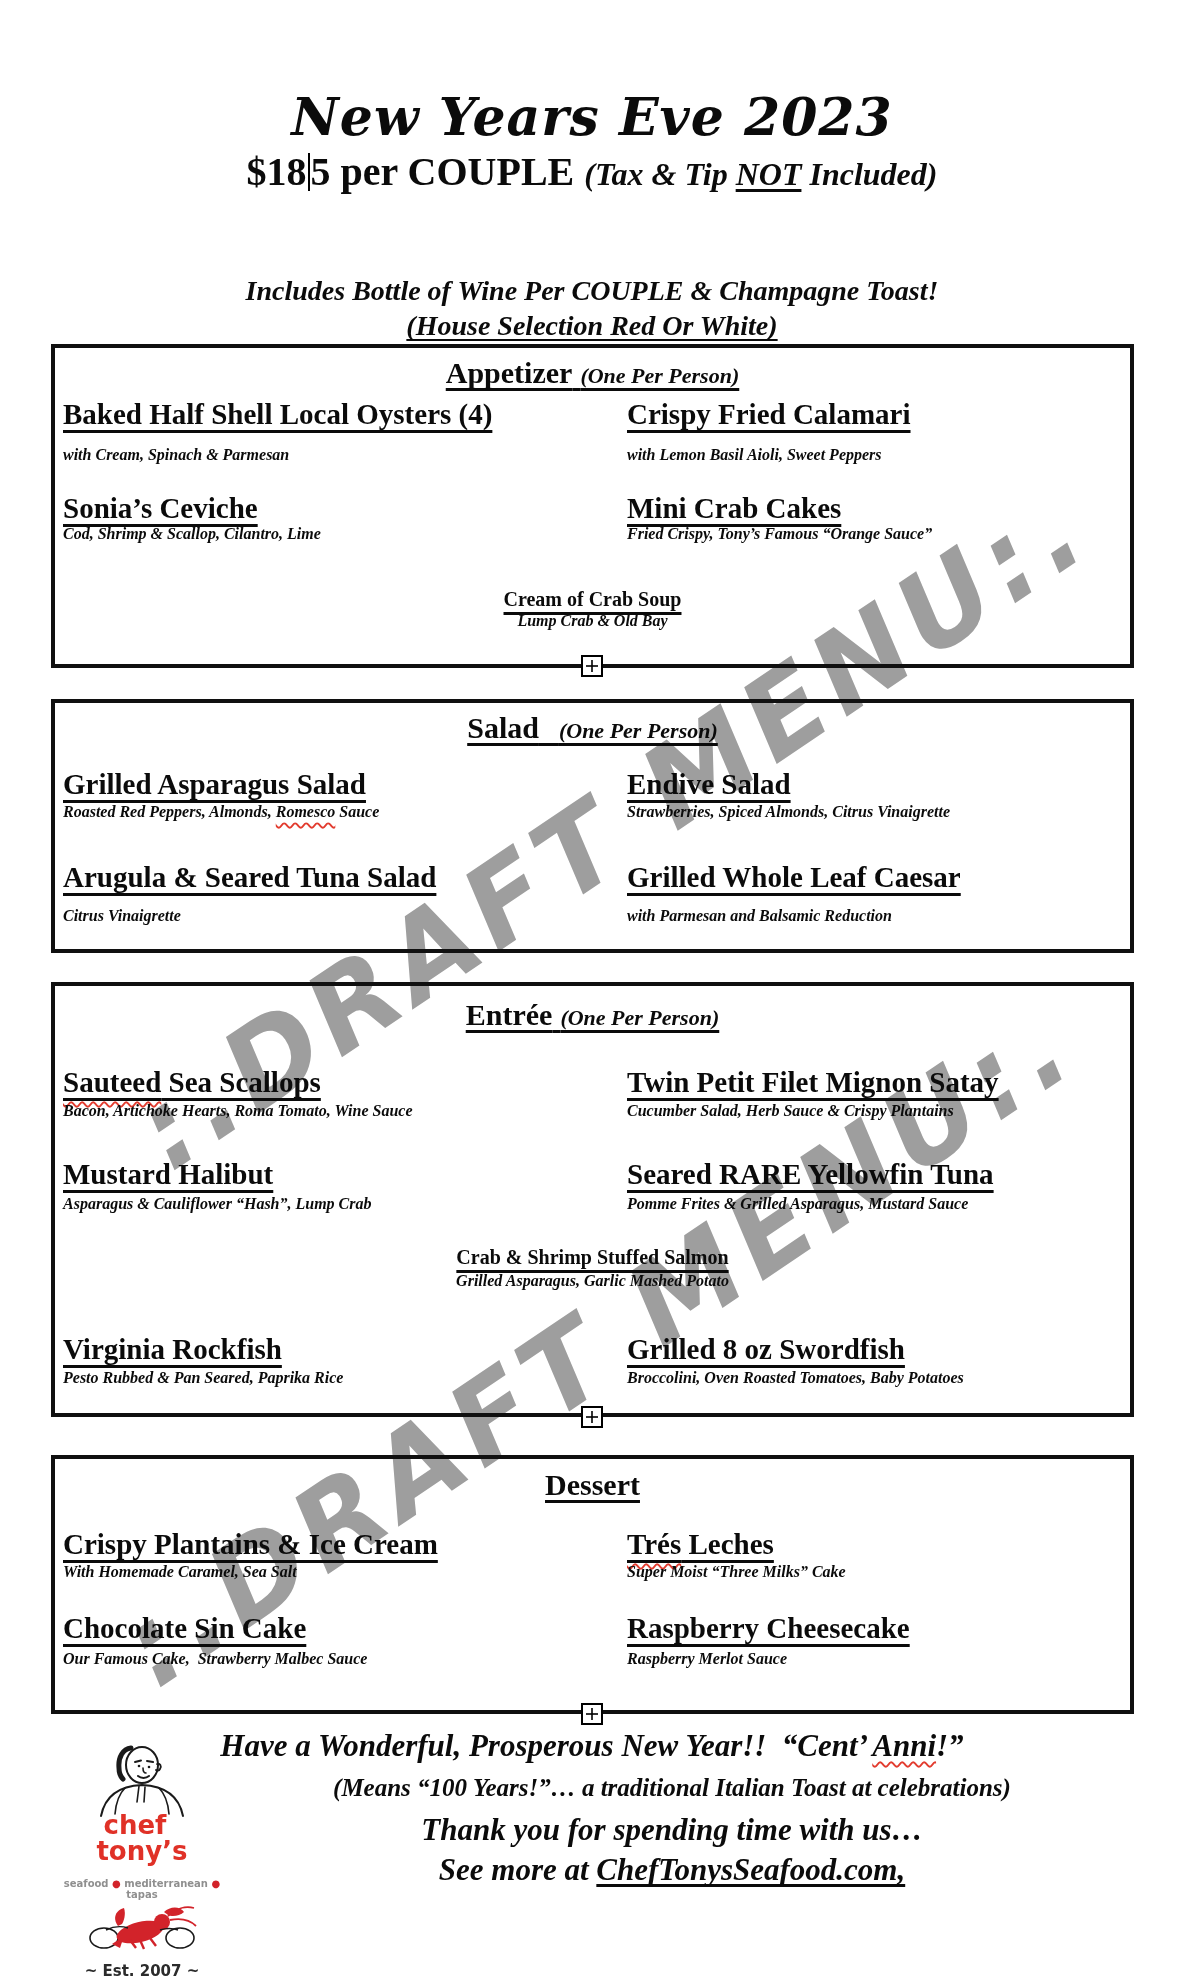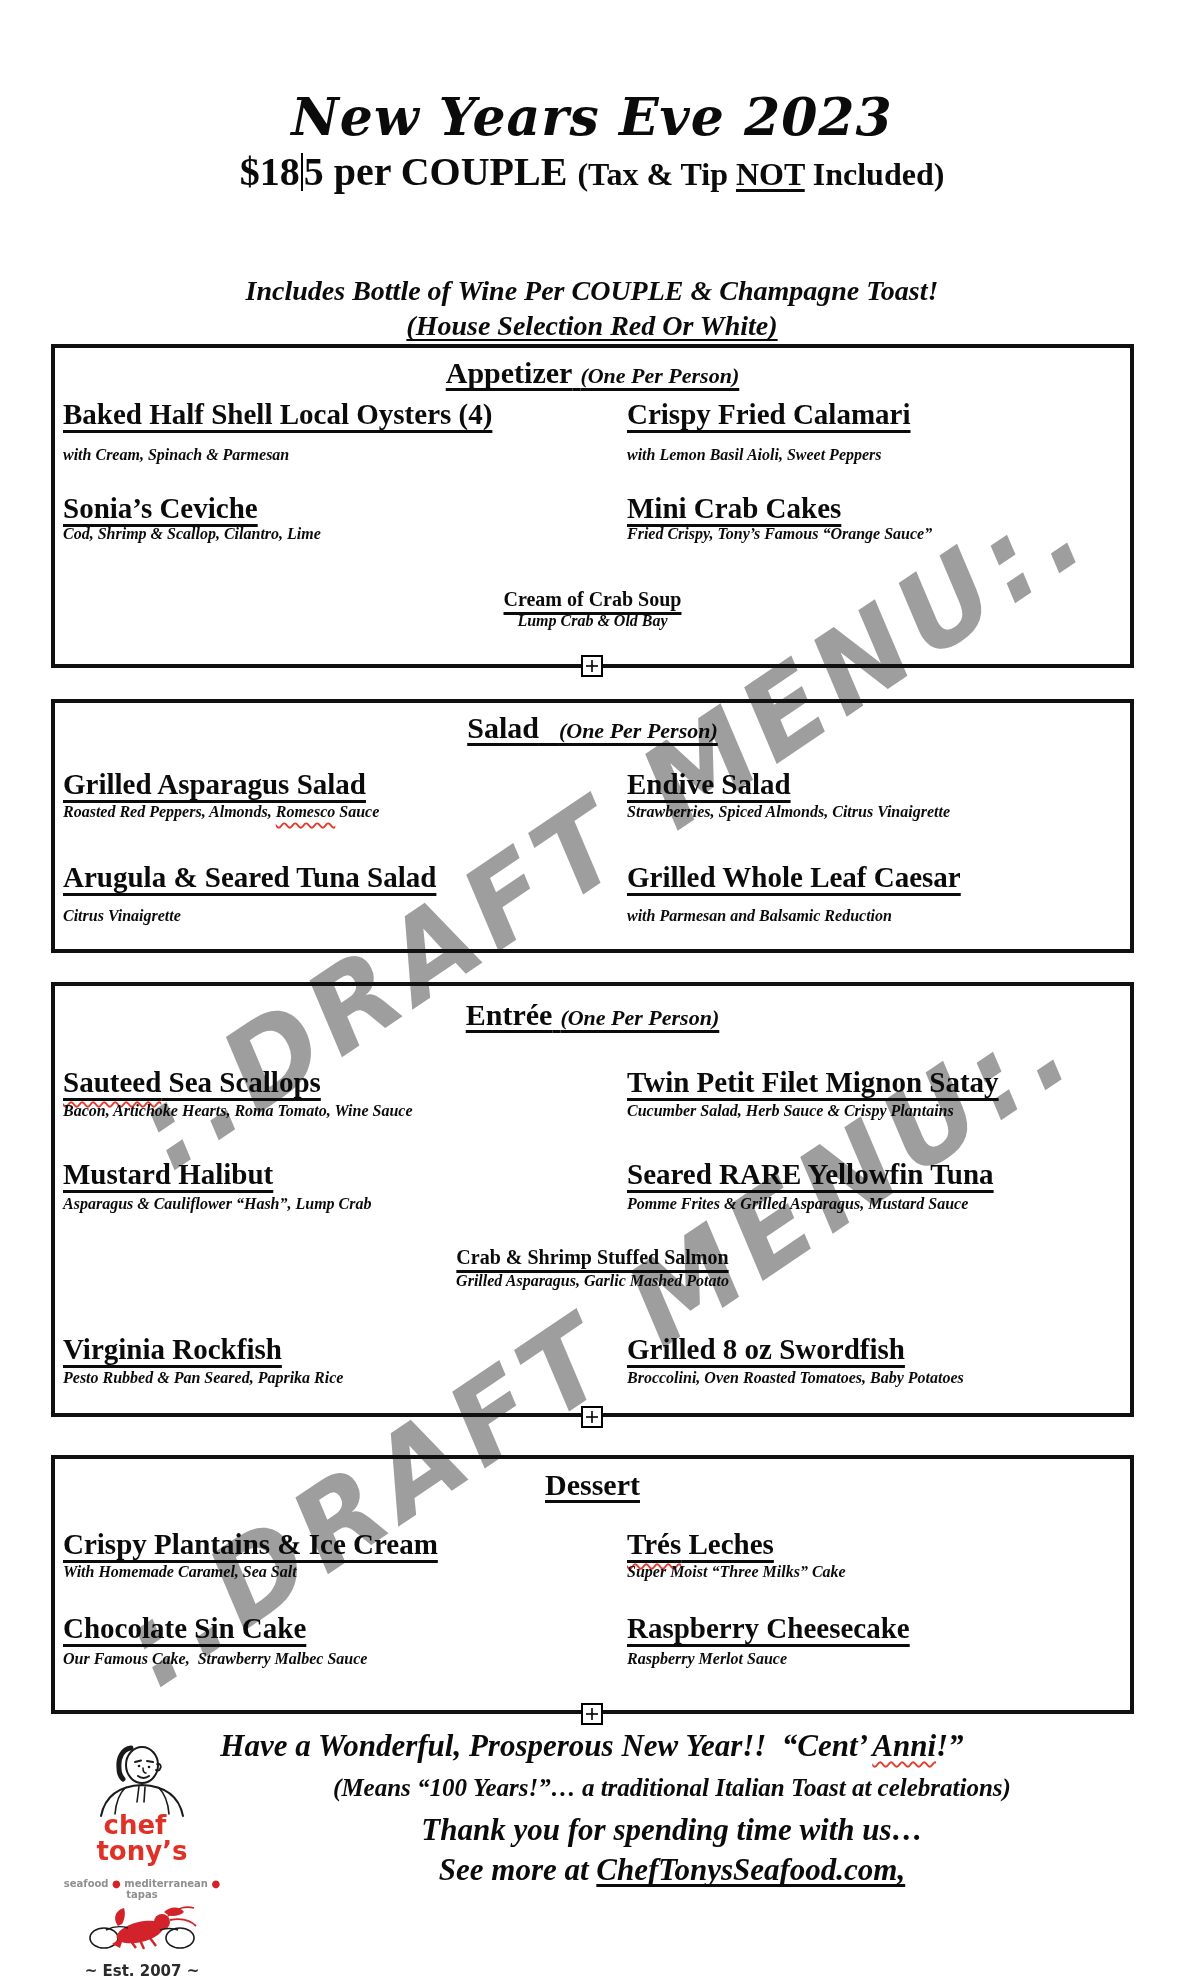--- a/index.html
+++ b/index.html
@@ -23,21 +23,21 @@
   
   .page-title{
     position:absolute;top:90px;left:0;width:1184px;text-align:center;
     font-family:"DejaVu Serif",serif;font-weight:bold;font-style:italic;
     font-size:52px;letter-spacing:1px;line-height:1.05;
   }
   .price-line{
     position:absolute;top:152px;left:0;width:1184px;text-align:center;
     font-weight:bold;font-size:40px;line-height:1.0;white-space:nowrap;
   }
-  .price-note{font-size:32px;}
+  .price-note{font-size:32px;font-style:italic;}
   .price-note .u-not{text-decoration:underline;text-decoration-thickness:3px;text-underline-offset:4px;}
   .caret{
     display:inline-block;width:2px;height:38px;background:#000;
     vertical-align:-6px;margin:0 1px;
   }
   .intro-1,.intro-2{
     position:absolute;left:0;width:1184px;text-align:center;
     font-weight:bold;font-style:italic;font-size:28px;line-height:1.1;
   }
   .intro-1{top:276px;}

